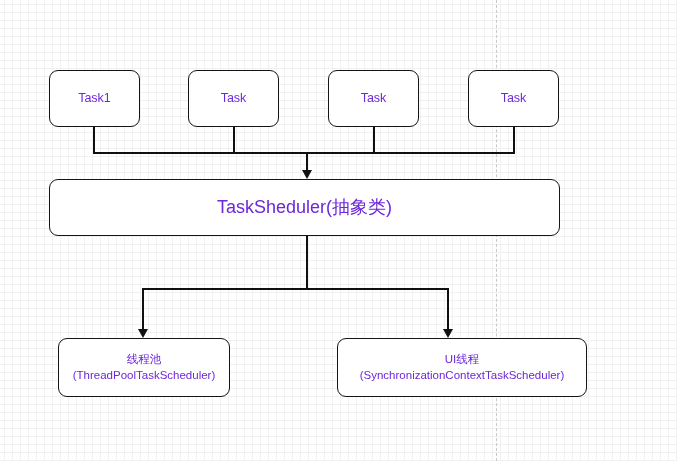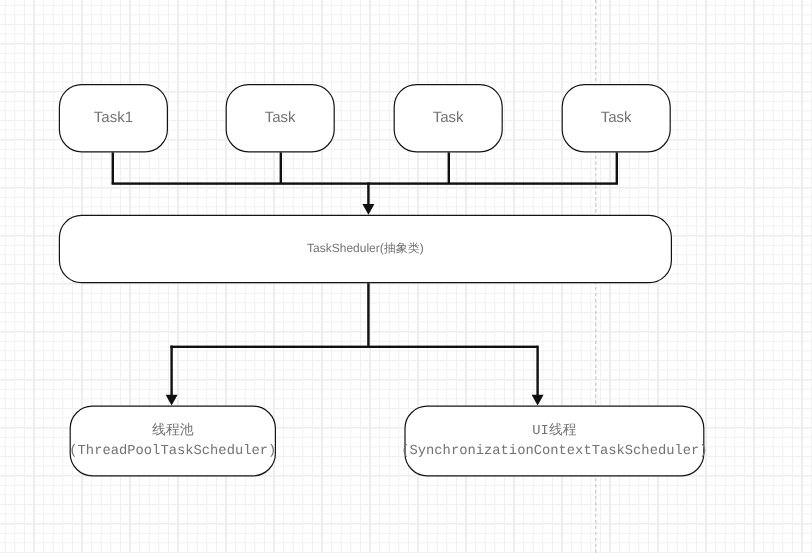--- a/index.html
+++ b/index.html
@@ -27,36 +27,36 @@
     top: 0;
     bottom: 0;
     width: 0;
     border-left: 1px dashed #c8c8c8;
   }
   .node {
     position: absolute;
     box-sizing: border-box;
     background: #ffffff;
     border: 1.6px solid #141414;
-    border-radius: 19px;
+    border-radius: 9px;
     display: flex;
     align-items: center;
     justify-content: center;
     text-align: center;
-    color: #737373;
+    color: #6d28d9;
     line-height: 1.35;
   }
   .node-label {
     display: block;
     white-space: pre-line;
     padding: 0 4px;
   }
   .task-node { font-size: 12.5px; }
-  .sched-node { font-size: 10px; }
-  .leaf-node { font-size: 11.5px; font-family: Liberation Mono, monospace; }
+  .sched-node { font-size: 18px; }
+  .leaf-node { font-size: 11.5px; }
   .edge {
     position: absolute;
     background: #101010;
   }
   .edge-h { height: 1.6px; }
   .edge-v { width: 1.6px; }
   .arrow-down {
     position: absolute;
     width: 0;
     height: 0;

